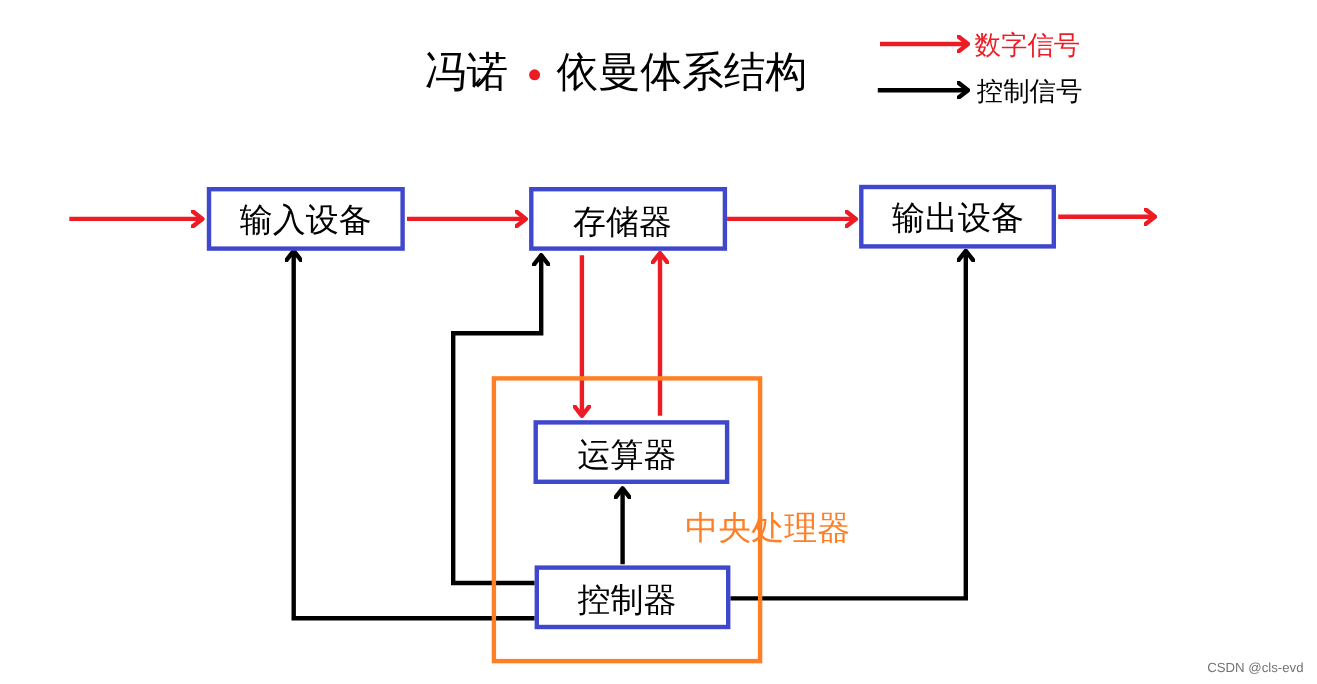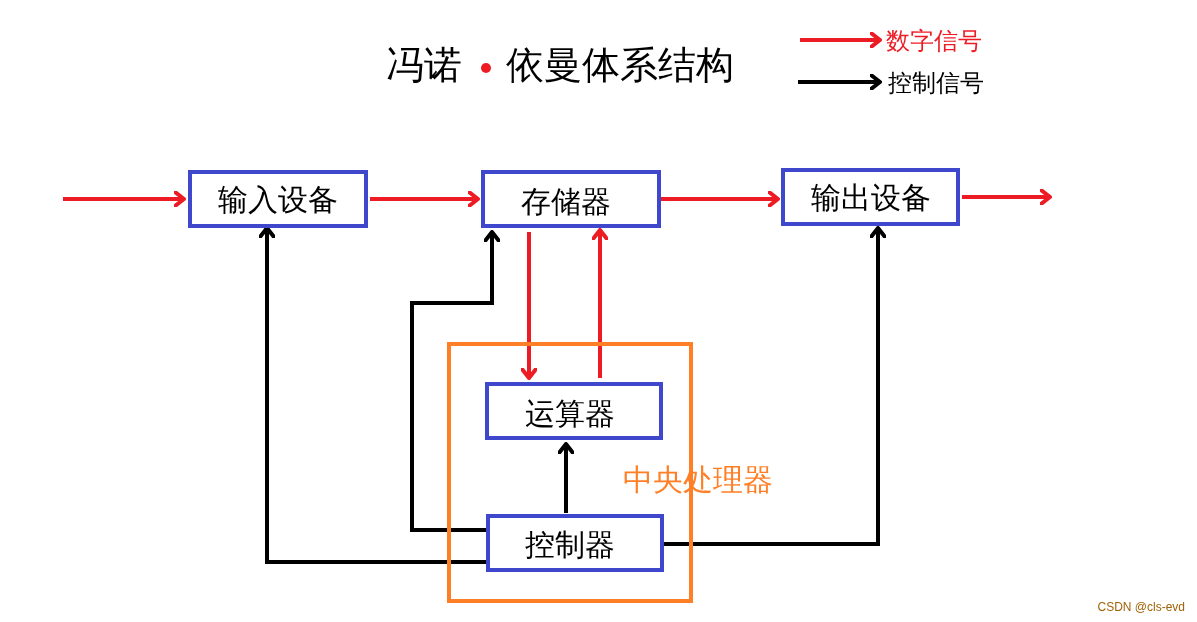--- a/index.html
+++ b/index.html
@@ -4,21 +4,21 @@
 <style>
   html, body { margin:0; padding:0; background:#ffffff; }
   body { width:1197px; height:622px; position:relative; overflow:hidden;
          font-family:"DejaVu Serif", serif; }
   svg { position:absolute; left:0; top:0; }
   .box-label { font-family:"DejaVu Serif", serif; font-size:30px; fill:#000; }
   .title { font-family:"DejaVu Serif", serif; font-size:38px; fill:#000; }
   .legend { font-family:"DejaVu Sans", sans-serif; font-size:24px; }
   .cpu-label { font-family:"DejaVu Sans", sans-serif; font-size:30px; }
   .watermark { position:absolute; right:12px; bottom:8px; font-family:"Liberation Sans", sans-serif;
-               font-size:12px; color:#a16207; }
+               font-size:12px; color:#737373; }
 </style>
 </head>
 <body>
 
 <svg width="1197" height="622" viewBox="0 0 1197 622">
   <defs>
     <marker id="arrRed" viewBox="0 0 12 16" refX="10" refY="8" markerWidth="12" markerHeight="16" orient="auto" markerUnits="userSpaceOnUse">
       <path d="M1,1 L10,8 L1,15" fill="none" stroke="#ed1c24" stroke-width="4" stroke-linecap="round" stroke-linejoin="round"></path>
     </marker>
     <marker id="arrBlack" viewBox="0 0 12 16" refX="10" refY="8" markerWidth="12" markerHeight="16" orient="auto" markerUnits="userSpaceOnUse">

